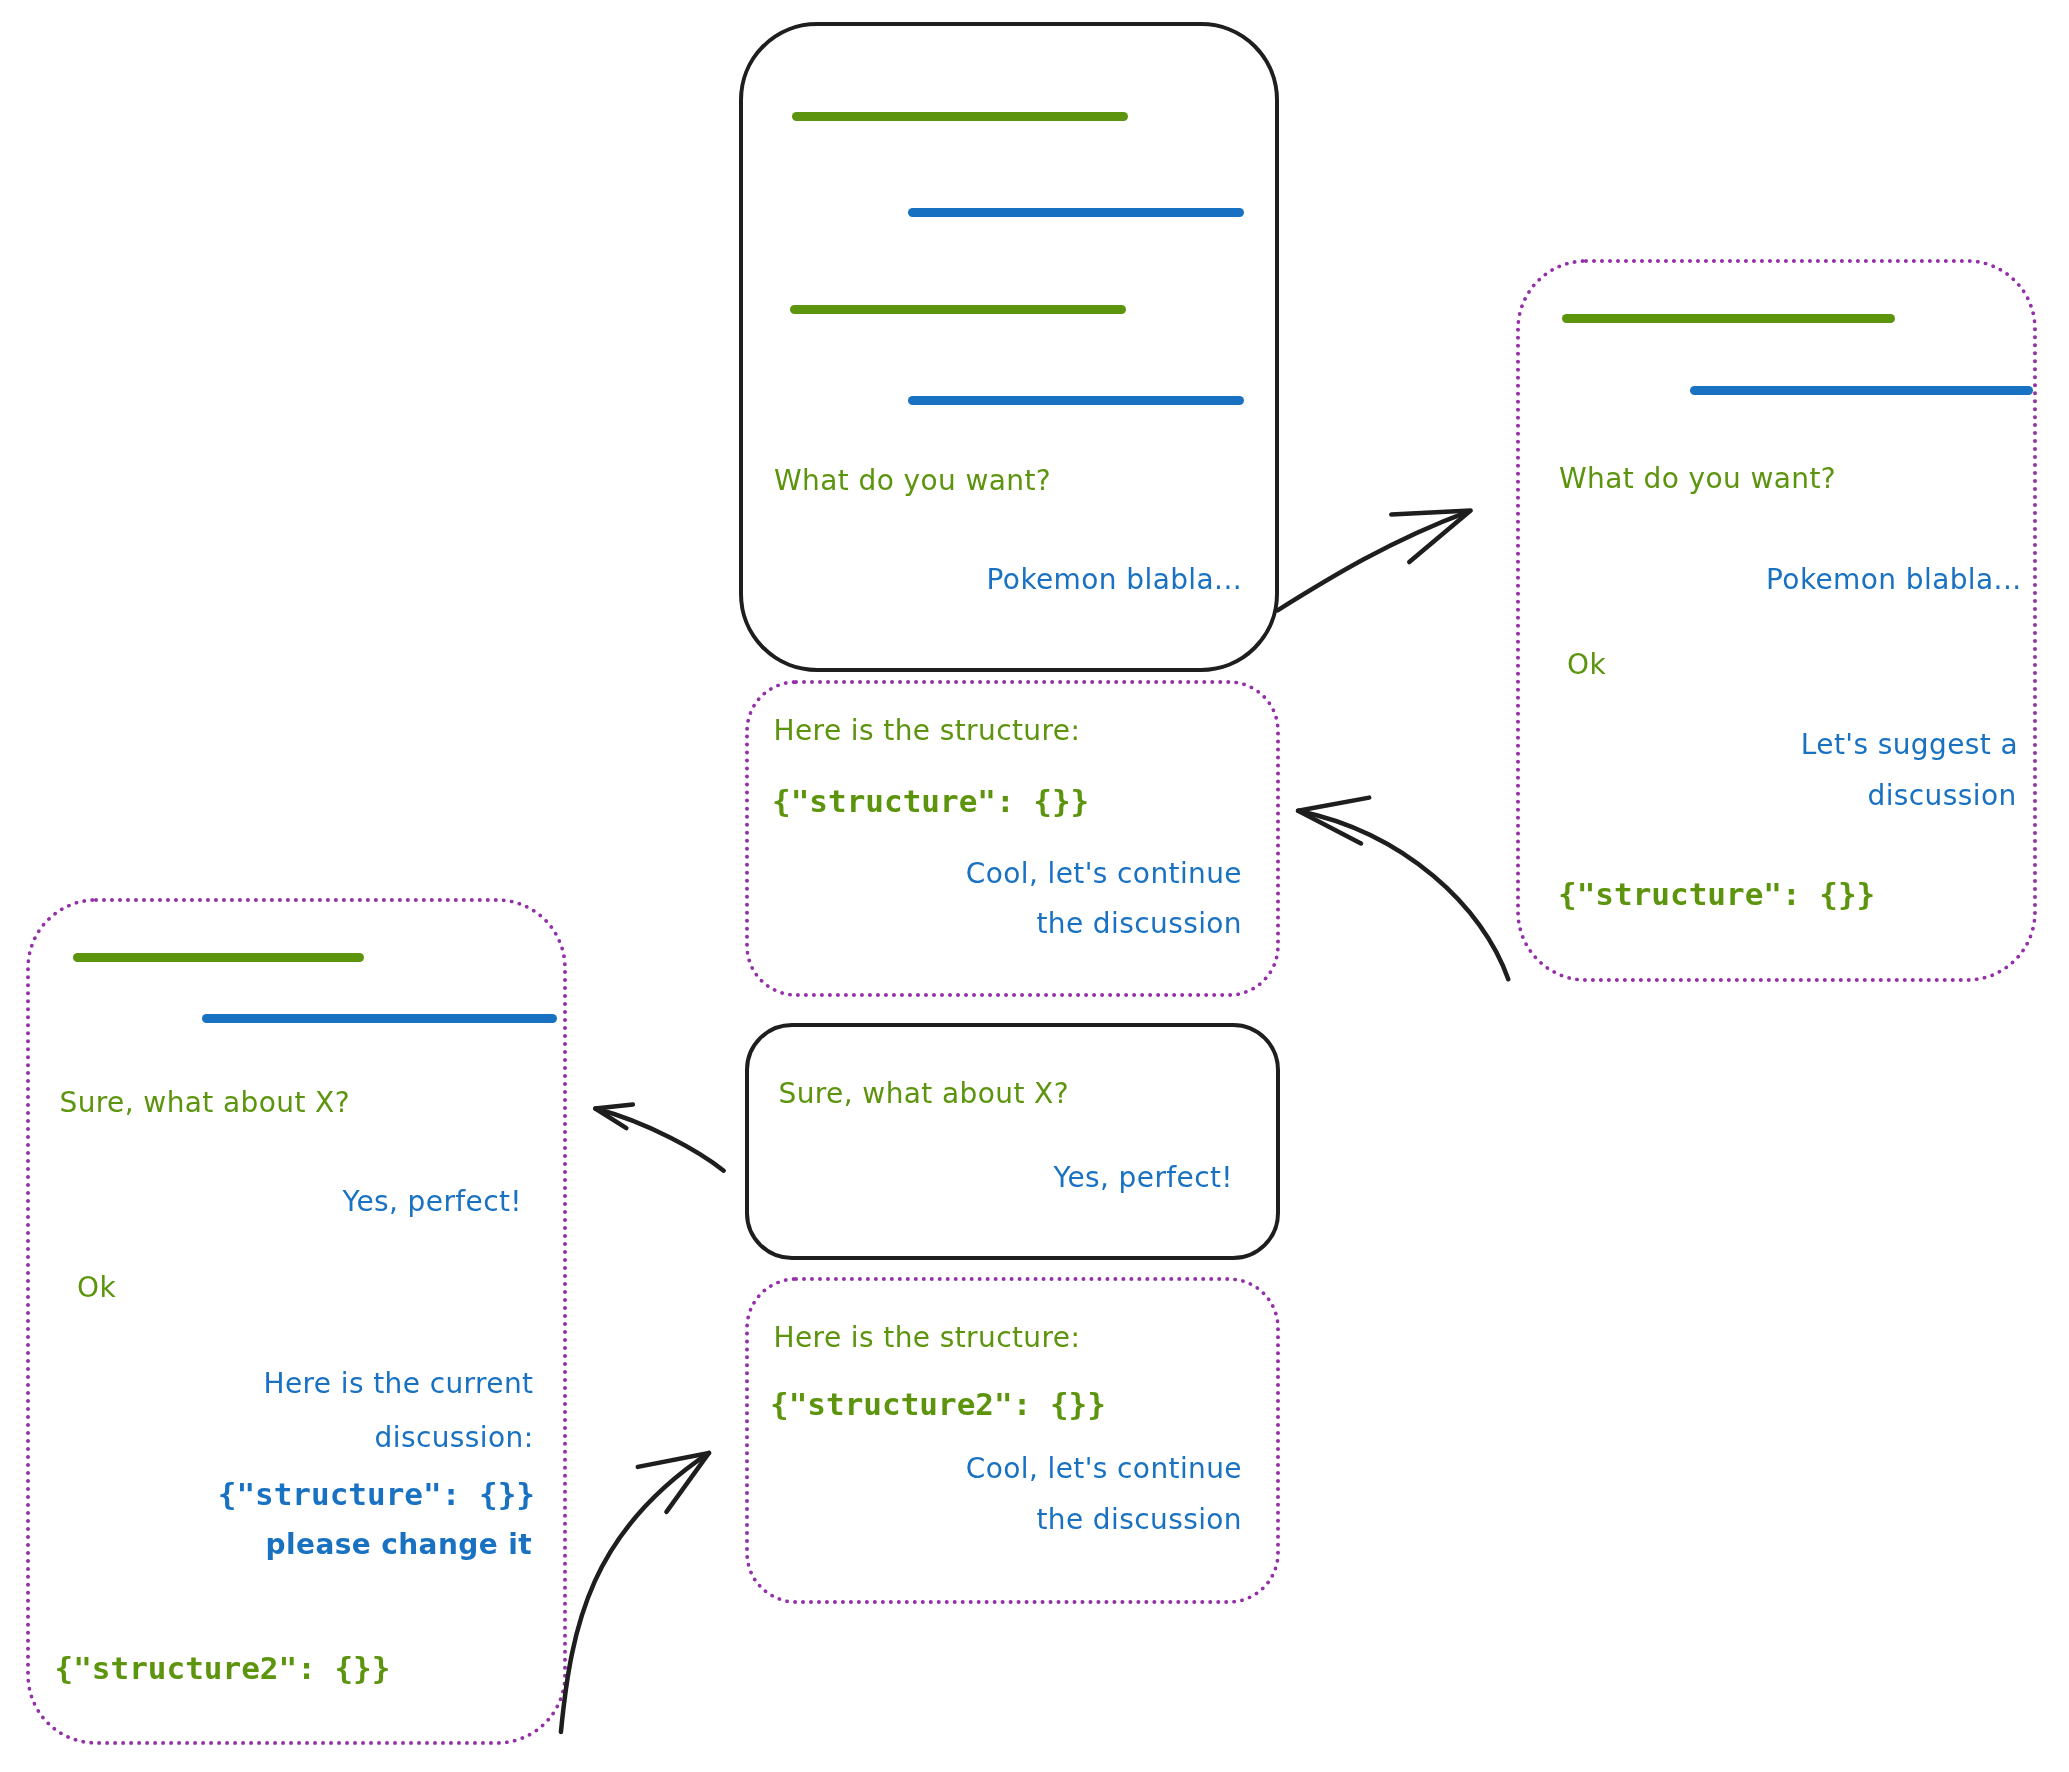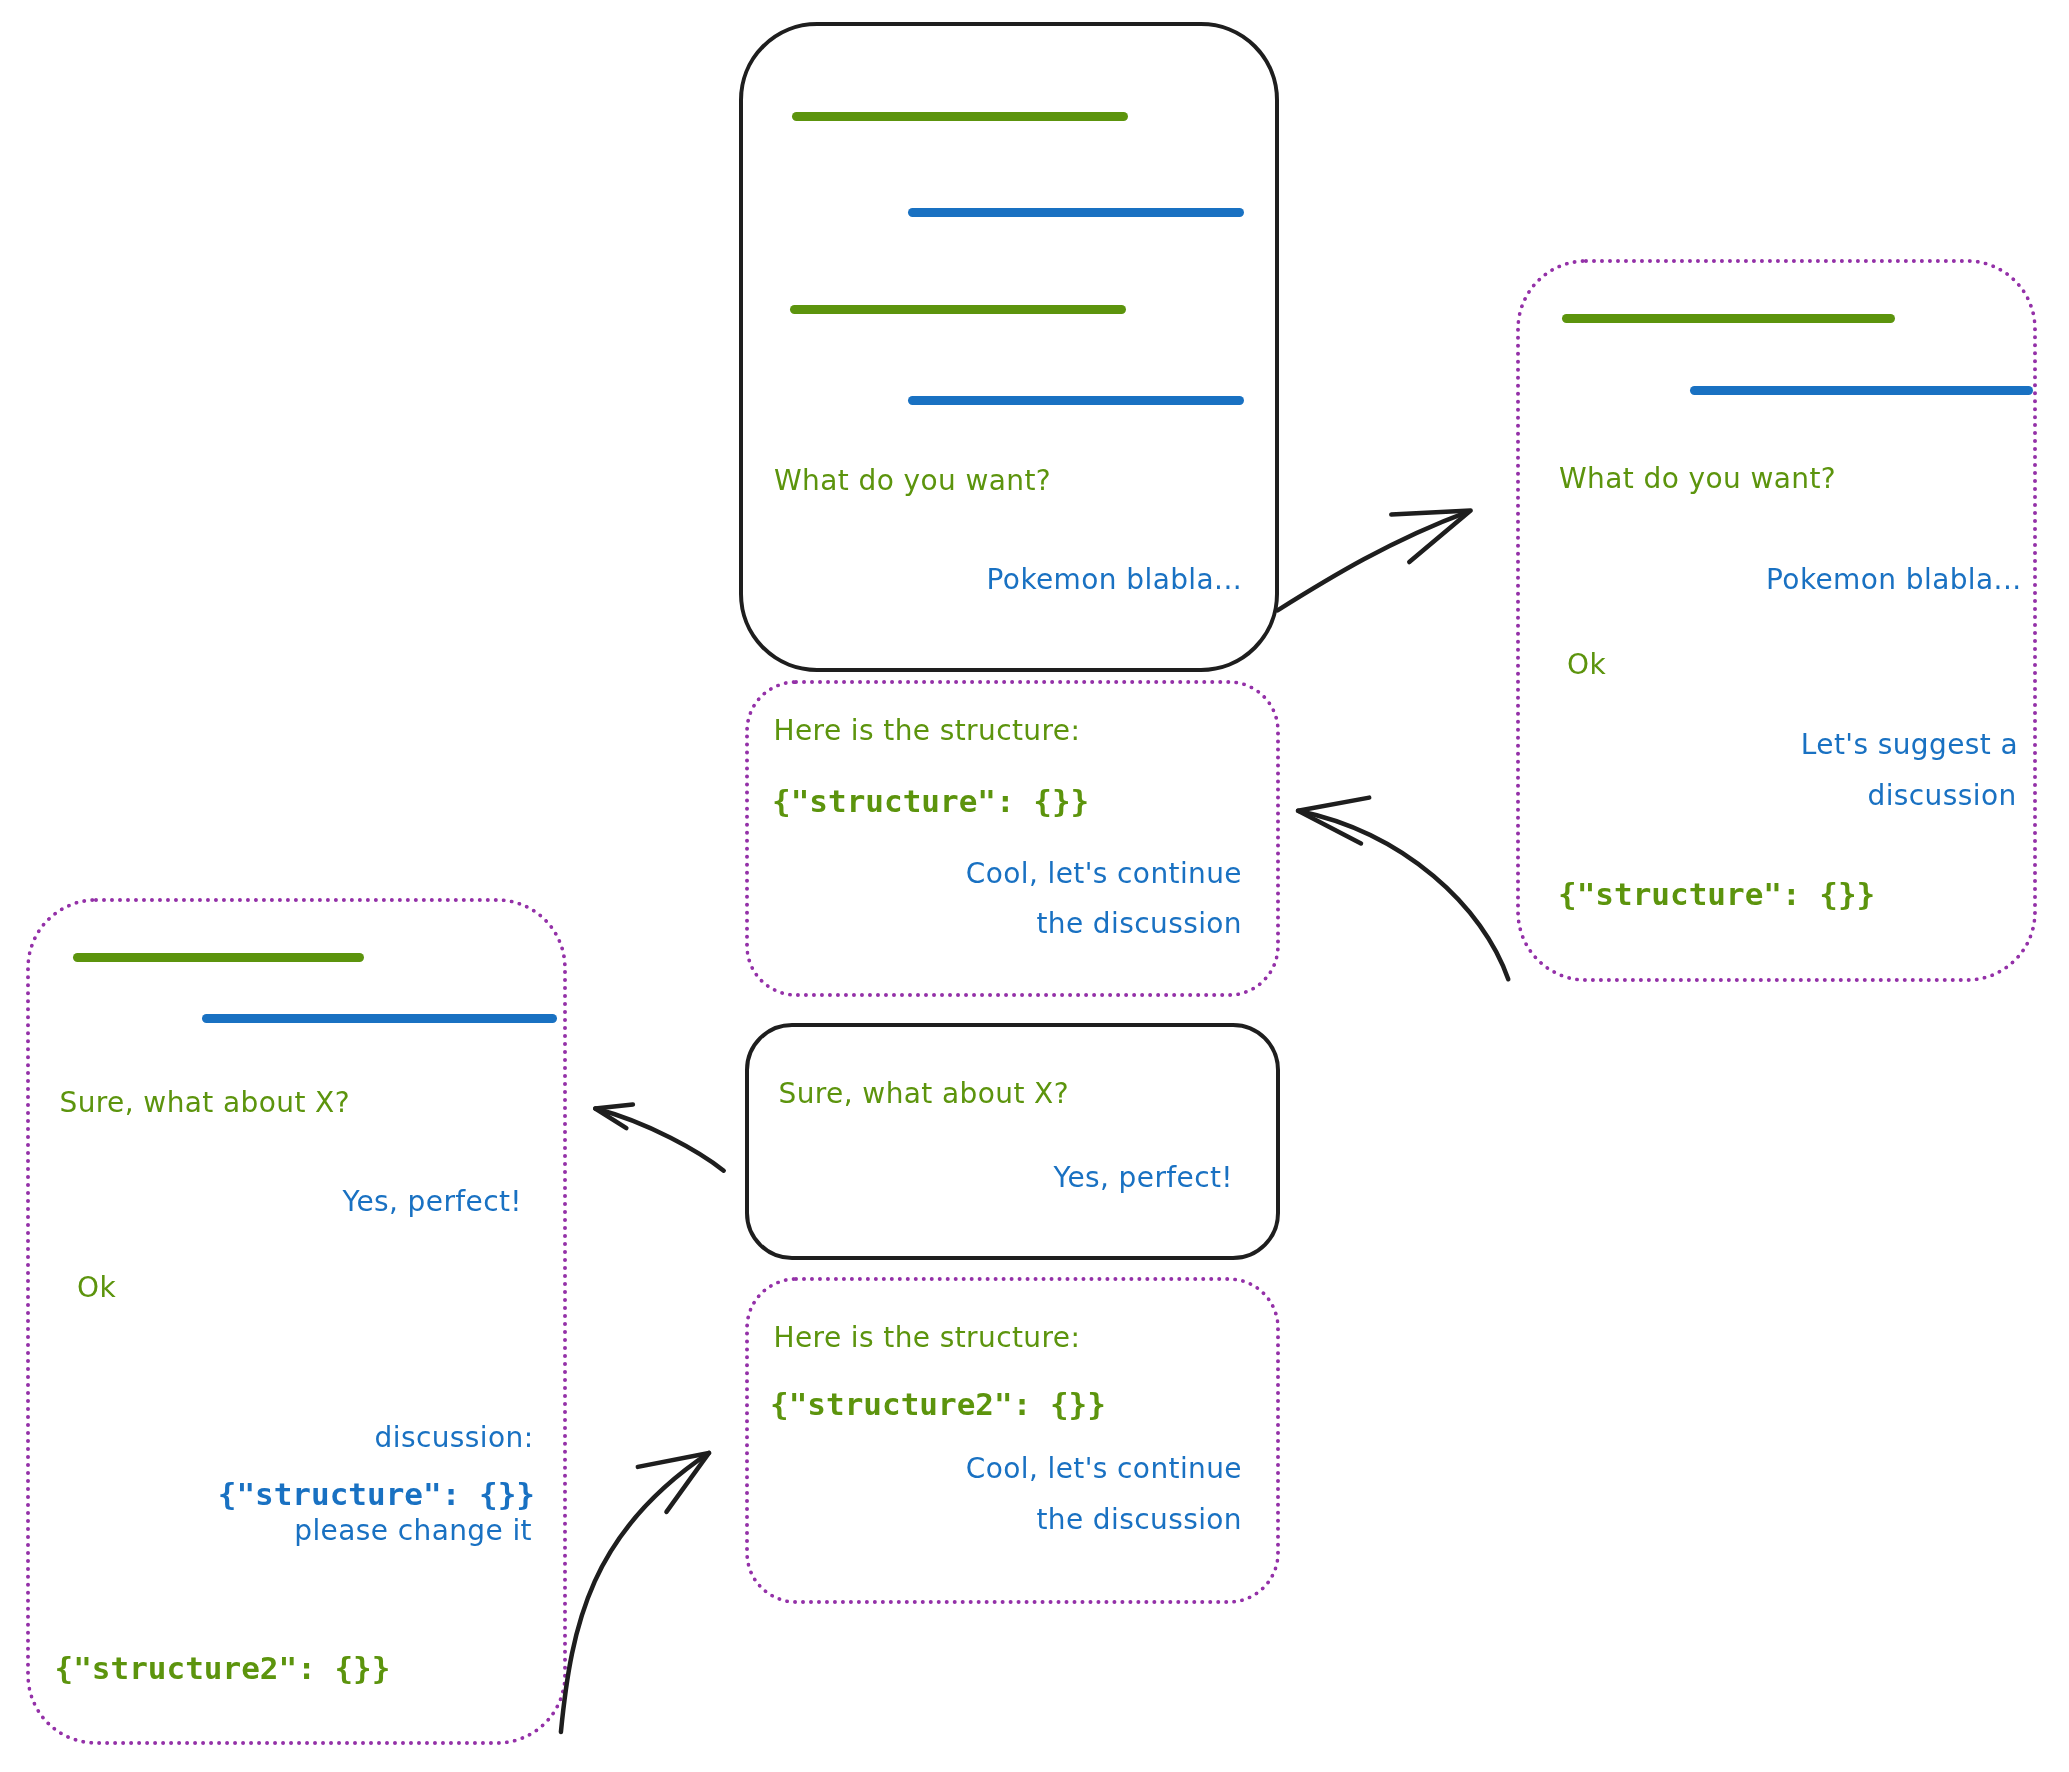--- a/index.html
+++ b/index.html
@@ -69,23 +69,24 @@
     <div class="msg hw blue r" style="right:16.4px;top:511px;">discussion</div>
     <div class="msg mono green" style="left:38px;top:614px;">{"structure": {}}</div>
   </div>
 
   <div class="box dotted" style="left:26px;top:898px;width:541px;height:847px;border-radius:70px;">
     <div class="bar g" style="left:43px;top:51px;width:291px;"></div>
     <div class="bar b" style="left:172px;top:112px;width:355px;"></div>
     <div class="msg hw green" style="left:29.5px;top:185px;">Sure, what about X?</div>
     <div class="msg hw blue r" style="right:41px;top:278px;">Yes, perfect!</div>
     <div class="msg hw green" style="left:47px;top:370px;">Ok</div>
+    <div class="msg hw blue r" style="right:29.5px;top:460px;">Here is the current</div>
     <div class="msg hw blue r" style="right:29.5px;top:514px;">discussion:</div>
     <div class="msg mono blue r" style="right:28px;top:569px;">{"structure": {}}</div>
-    <div class="msg hw blue r" style="right:31px;top:607px;">please change it</div>
+    <div class="msg hw blue r" style="right:31px;top:621px;font-weight:bold;">please change it</div>
     <div class="msg mono green" style="left:24.5px;top:749px;">{"structure2": {}}</div>
   </div>
 
   <svg class="arrows" width="2070" height="1772" viewBox="0 0 2529 2166">
     <g>
       <path class="arrow-stroke" d="M 1561 746 C 1625 706, 1700 660, 1795 625"></path>
       <path class="arrow-stroke" d="M 1700 629 L 1797 624 L 1722 687"></path>
     </g>
     <g>
       <path class="arrow-stroke" d="M 1843 1197 C 1812 1108, 1716 1018, 1586 991"></path>

